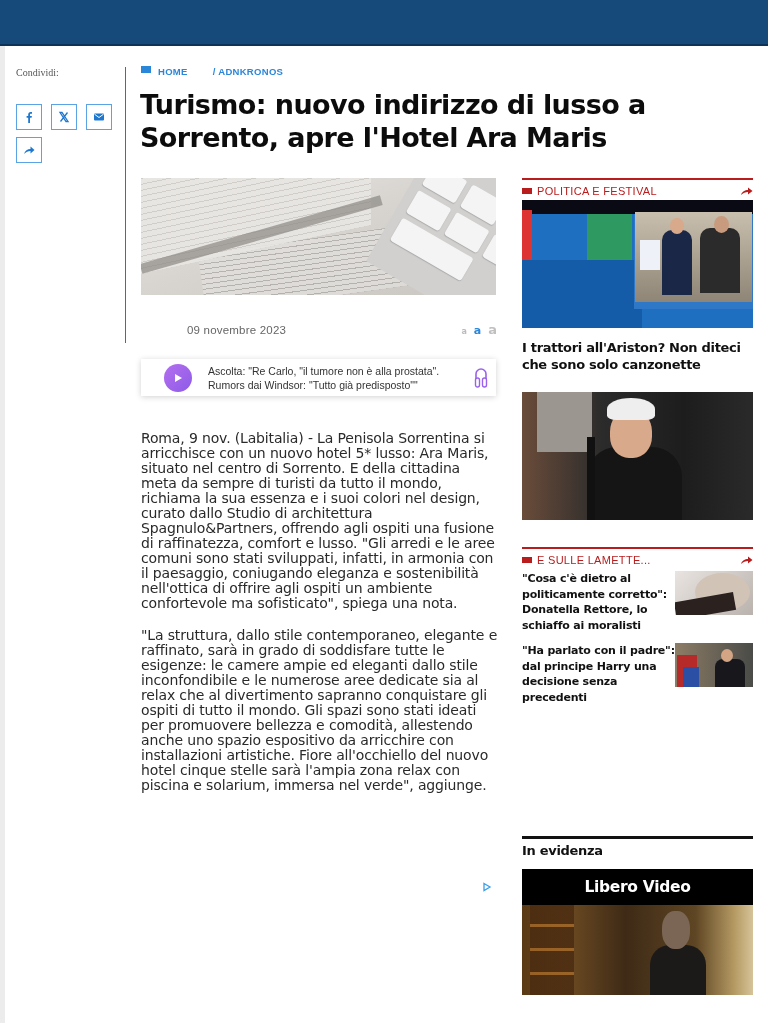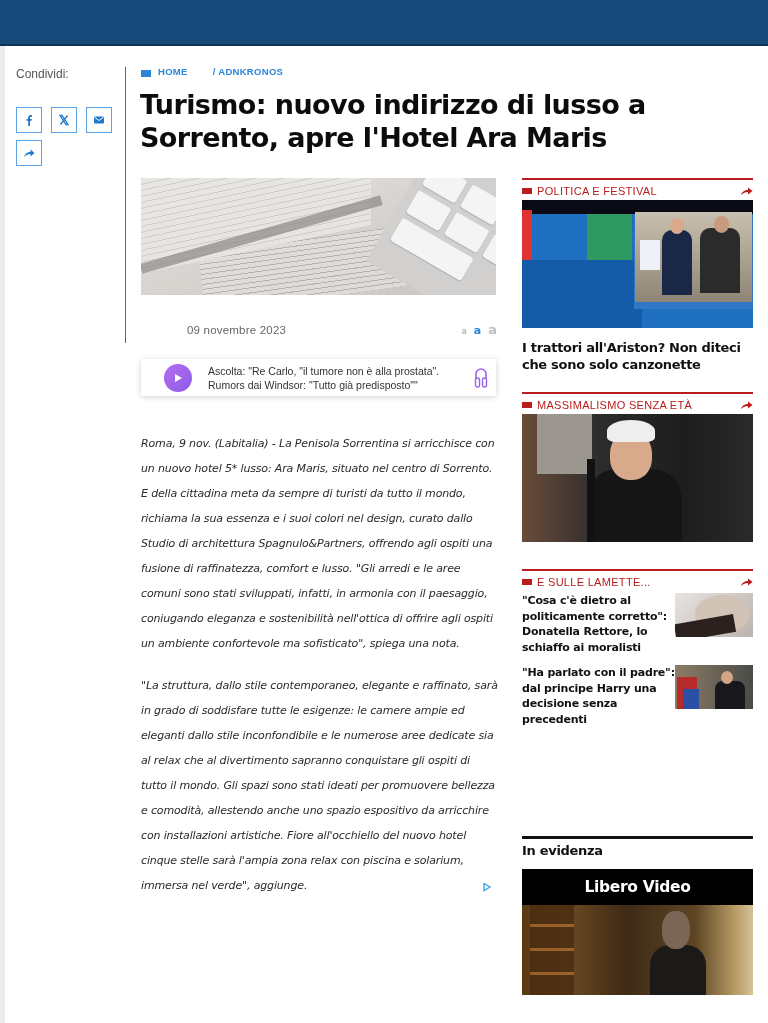--- a/index.html
+++ b/index.html
@@ -4,28 +4,28 @@
 <style>
   * { box-sizing: border-box; margin: 0; padding: 0; }
   html, body { width: 768px; height: 1023px; overflow: hidden; background: #ffffff; }
   body { font-family: "DejaVu Sans", sans-serif; color: #222; position: relative; }
 
   .topbar { position: absolute; left: 0; top: 0; width: 768px; height: 46px; background: #164a7a; border-bottom: 2px solid #0e3358; }
   .leftstrip { position: absolute; left: 0; top: 46px; width: 5px; height: 977px; background: #ececec; }
 
   
   .share { position: absolute; left: 16px; top: 67px; width: 100px; }
-  .share-label { font-size: 12px; color: #555; font-family: Liberation Sans, sans-serif; margin-bottom: 26px; }
+  .share-label { font-size: 10px; color: #555; font-family: Liberation Serif, serif; margin-bottom: 26px; }
   .share-grid { display: grid; grid-template-columns: 26px 26px 26px; column-gap: 9px; row-gap: 7px; }
   .share-btn { width: 26px; height: 26px; border: 1px solid #5aa4e6; display: flex; align-items: center; justify-content: center; color: #1e78d0; background: #fff; cursor: pointer; }
   .share-btn svg { width: 12px; height: 12px; }
   .vline { position: absolute; left: 125px; top: 67px; width: 1px; height: 276px; background: #666; }
 
   
-  .crumb { position: absolute; left: 141px; top: 66px; display: flex; align-items: flex-end; font-family: "Liberation Sans", sans-serif; font-size: 9.5px; font-weight: bold; color: #2a86d9; letter-spacing: 0.3px; }
+  .crumb { position: absolute; left: 141px; top: 66px; display: flex; align-items: flex-start; font-family: "Liberation Sans", sans-serif; font-size: 9.5px; font-weight: bold; color: #2a86d9; letter-spacing: 0.3px; }
   .crumb .sq { width: 10px; height: 7px; background: #2a86d9; margin-right: 7px; }
   .crumb a { color: #2a86d9; text-decoration: none; }
   .crumb .sep { margin-left: 8px; padding-left: 17px; }
 
   .title { position: absolute; left: 140px; top: 88px; width: 540px; font-family: "DejaVu Sans", sans-serif; font-weight: bold; font-size: 27px; line-height: 33px; color: #0c0c0c; letter-spacing: -0.6px; }
 
   
   .hero { position: absolute; left: 141px; top: 178px; width: 355px; height: 117px; overflow: hidden; background: linear-gradient(160deg, #e9e7e4 0%, #d8d5d1 45%, #c9c6c2 100%); }
   .hero .paper { position: absolute; left: -10px; top: 0; width: 240px; height: 98px; background: repeating-linear-gradient(0deg, #e8e6e3 0 5px, #cfcbc6 5px 6px); transform: skewY(-12deg); transform-origin: left bottom; opacity: 0.9; }
   .hero .pen { position: absolute; left: 0; top: 86px; width: 250px; height: 10px; background: #8c8985; transform: rotate(-16deg); transform-origin: left; opacity: 0.7; }
@@ -40,21 +40,21 @@
   .fontsz .s1 { font-size: 8px; }
   .fontsz .s2 { font-size: 11px; color: #2a86d9; }
   .fontsz .s3 { font-size: 13px; color: #c0c0c0; }
 
   .audio { position: absolute; left: 141px; top: 359px; width: 355px; height: 37px; background: #fff; box-shadow: 0 1px 6px rgba(0,0,0,0.18); display: flex; align-items: center; }
   .play { width: 28px; height: 28px; border-radius: 50%; background: linear-gradient(135deg, #b46ff0, #8d5be6); margin-left: 23px; display: flex; align-items: center; justify-content: center; cursor: pointer; flex-shrink: 0; }
   .play svg { width: 10px; height: 10px; }
   .audio-text { margin-left: 16px; font-family: "Liberation Sans", sans-serif; font-size: 10.5px; line-height: 14px; color: #333; width: 260px; }
   .audio-ico { margin-left: 6px; width: 14px; height: 22px; }
 
-  .body { position: absolute; left: 141px; top: 431px; width: 358px; font-family: "DejaVu Sans", sans-serif; font-size: 11px; line-height: 25px; color: #2a2a2a; font-style: italic; }
+  .body { position: absolute; left: 141px; top: 431px; width: 358px; font-family: "DejaVu Sans", sans-serif; font-size: 14px; line-height: 15px; color: #2a2a2a; }
   .body p { margin-bottom: 17px; letter-spacing: -0.15px; }
   .ad-ico { position: absolute; left: 482px; top: 882px; width: 10px; height: 10px; }
 
   
   .rcol { position: absolute; left: 522px; top: 178px; width: 231px; }
   .sec-head { border-top: 2px solid #b81c1c; padding-top: 4px; display: flex; justify-content: space-between; align-items: center; height: 20px; }
   .sec-label { display: flex; align-items: center; font-family: "Liberation Sans", sans-serif; font-size: 11px; color: #b81c1c; letter-spacing: 0.3px; }
   .sec-label .sq { width: 10px; height: 6px; background: #b81c1c; margin-right: 5px; }
   .sec-share { width: 12px; height: 10px; color: #b81c1c; cursor: pointer; }
   .card-img { width: 231px; height: 128px; margin-top: 2px; position: relative; overflow: hidden; }
@@ -212,29 +212,20 @@
         <div class="p3"></div>
         <div class="p1"></div>
         <div class="p2"></div>
         <div class="h1"></div>
         <div class="h2"></div>
     </div>
     <div class="card-title">I trattori all'Ariston? Non diteci che sono solo canzonette</div>
   </div>
 
   <div style="margin-top:19px">
-    <div class="sec-head">
-      <div class="sec-label">
-          <span class="sq"></span>
-          <span>MASSIMALISMO SENZA ETÀ</span>
-        </div>
-      <svg class="sec-share" viewBox="0 0 12 10">
-          <path d="M0 9C1 5.5 4 4 7 4V1.5L11.5 5 7 8.5V6C4.5 6 2 7 0 9z" fill="#b81c1c"></path>
-        </svg>
-    </div>
     <div class="card-img img-colombo">
       <div class="bg1"></div>
         <div class="body2"></div>
         <div class="face"></div>
         <div class="hair"></div>
         <div class="stick"></div>
     </div>
   </div>
 
   <div style="margin-top:27px">

